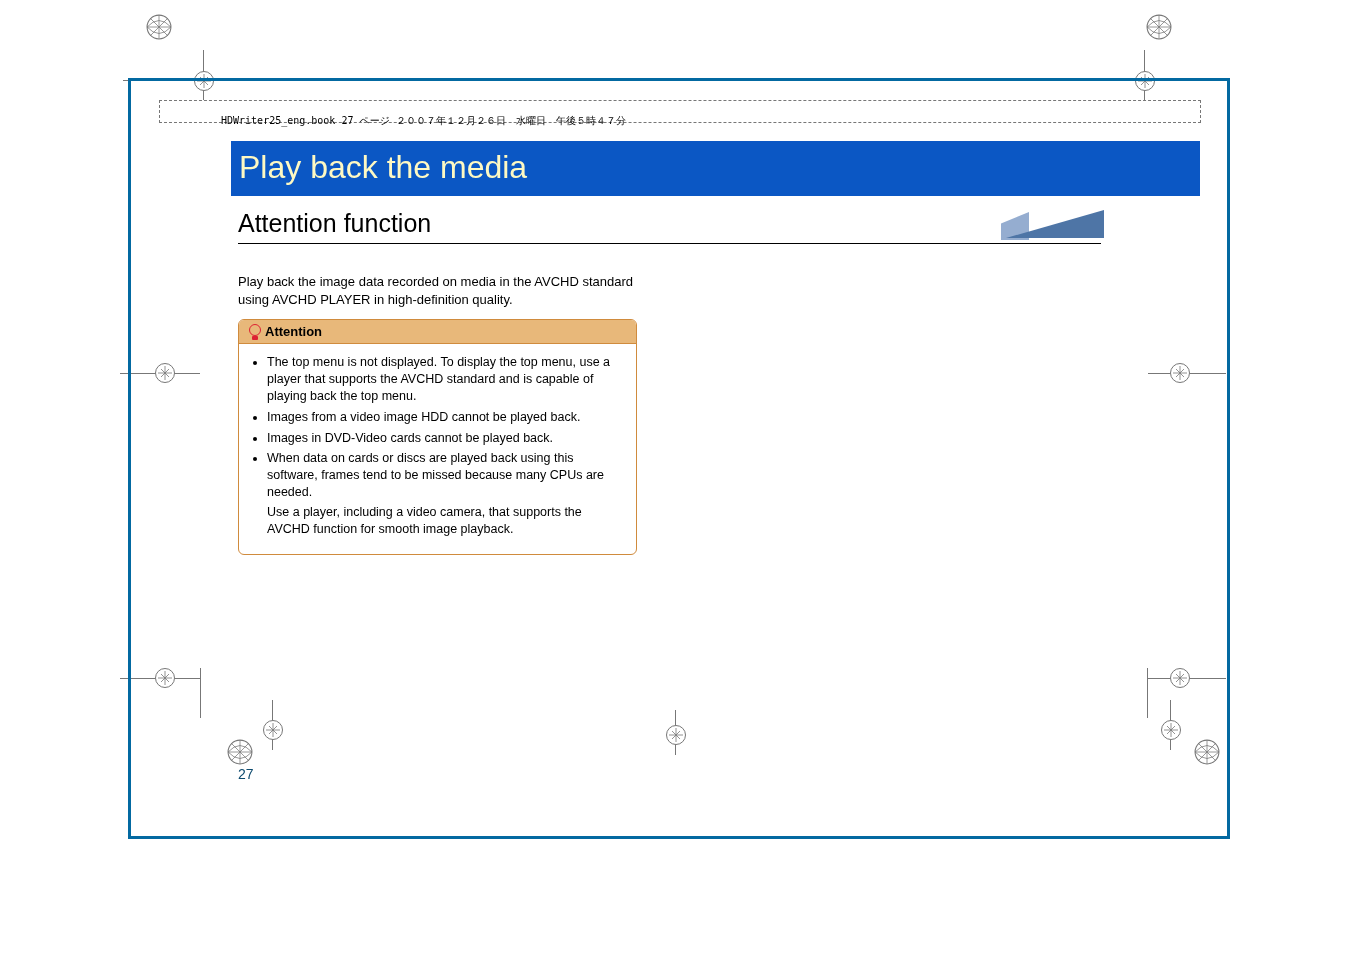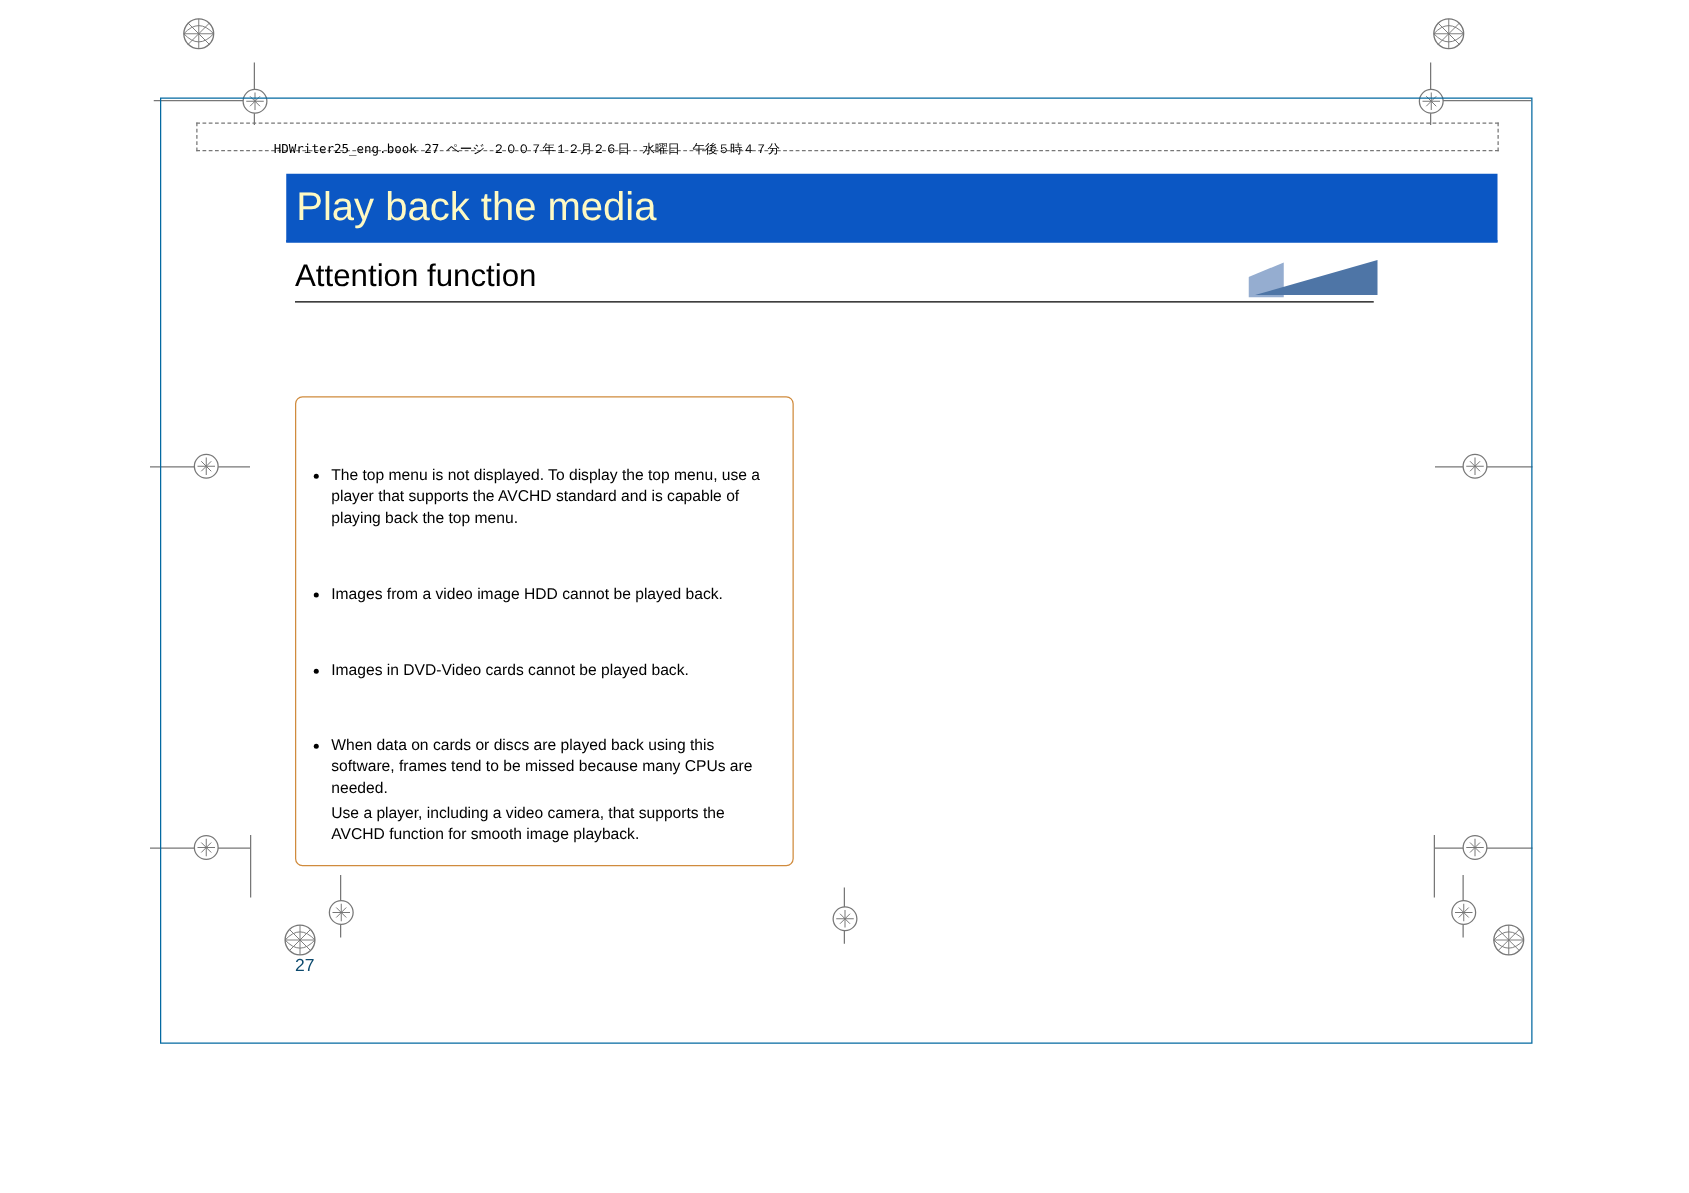--- a/index.html
+++ b/index.html
@@ -10,21 +10,21 @@
     width: 1351px;
     height: 954px;
     position: relative;
   }
   .page-outline {
     position: absolute;
     left: 128px;
     top: 78px;
     width: 1096px;
     height: 755px;
-    border: 1px solid #0369a1;
+    border: 3px solid #0369a1;
   }
   .dashed-box {
     position: absolute;
     left: 28px;
     top: 19px;
     width: 1040px;
     height: 21px;
     border: 1px dashed #777;
   }
   .dashed-text {
@@ -166,21 +166,20 @@
     font-size: 12.5px;
     line-height: 1.35;
     color: #000;
   }
   .attention-body ul {
     padding-left: 16px;
     margin: 0;
   }
   .attention-body li {
     margin-bottom: 4px;
-    margin-top: 44px;
   }
   .attention-body .cont {
     margin-left: 0px;
     margin-top: 3px;
   }
   .page-number {
     position: absolute;
     left: 107px;
     top: 685px;
     font-size: 14px;
@@ -305,22 +304,27 @@
   </div>
 
   <div class="triangle-decor">
     <div class="t2"></div>
     <div class="t1"></div>
   </div>
 
   <div class="section-title">Attention function</div>
   <div class="section-underline"></div>
 
+  <div class="intro-text">Play back the image data recorded on media in the AVCHD standard using AVCHD PLAYER in high-definition quality.</div>
 
   <div class="attention-box">
+    <div class="attention-header">
+      <span class="bulb-icon"></span>
+      <span>Attention</span>
+    </div>
     <div class="attention-body">
       <ul>
         <li>The top menu is not displayed. To display the top menu, use a player that supports the AVCHD standard and is capable of playing back the top menu.</li>
         <li>Images from a video image HDD cannot be played back.</li>
         <li>Images in DVD-Video cards cannot be played back.</li>
         <li>
           <span>When data on cards or discs are played back using this software, frames tend to be missed because many CPUs are needed.</span>
           <div class="cont">Use a player, including a video camera, that supports the AVCHD function for smooth image playback.</div>
         </li>
       </ul>

